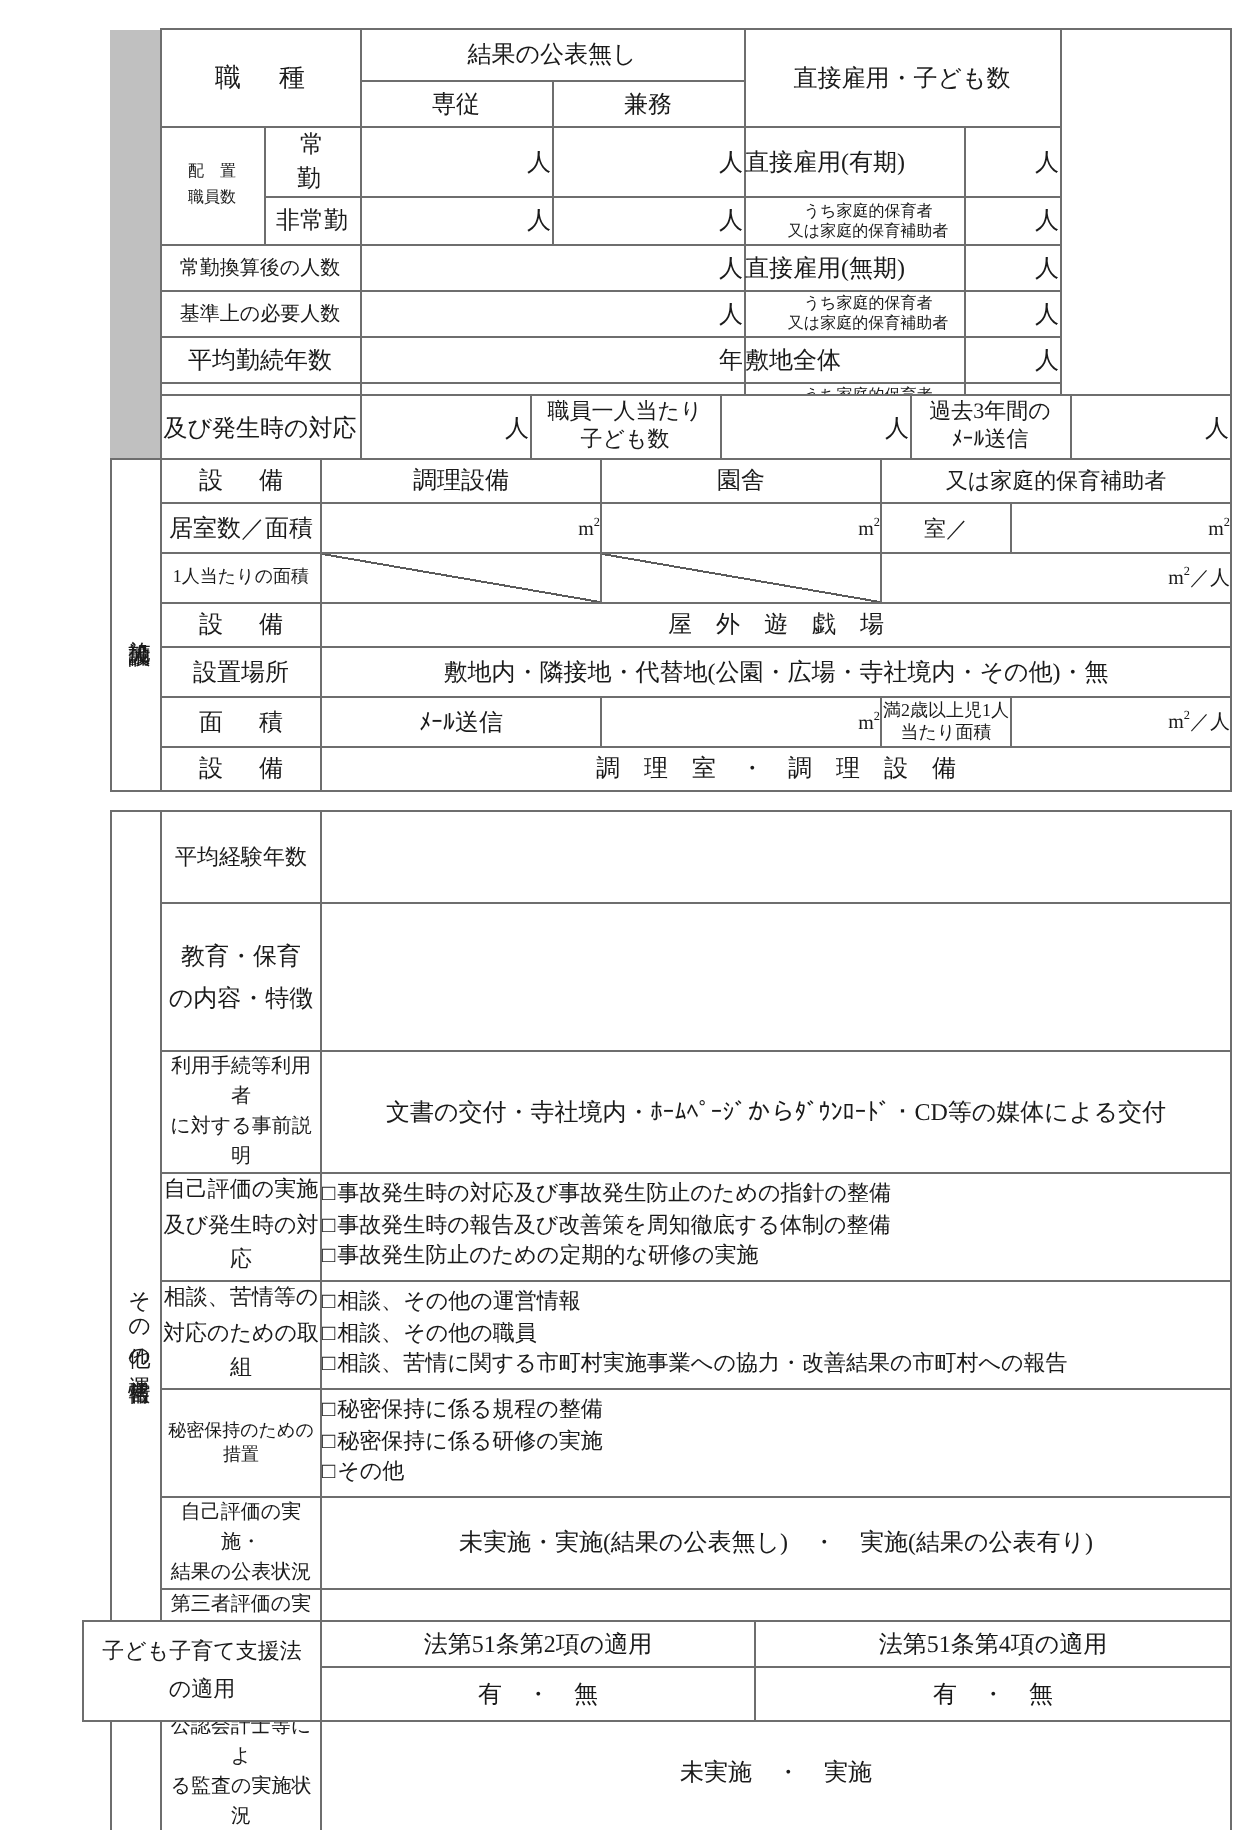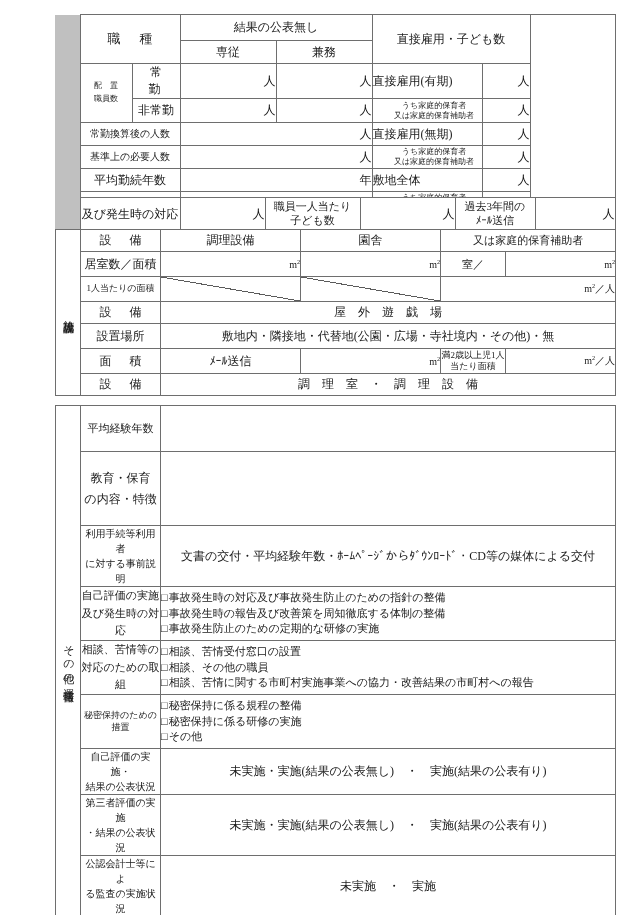--- a/index.html
+++ b/index.html
@@ -240,42 +240,42 @@
       <div>の内容・特徴</div>
     </td>
     <td class="wht l f12"></td>
   </tr>
 
   <tr>
     <td class="hd f10 c tight" style="height:34px;line-height:1.5">
       <div>利用手続等利用者</div>
       <div>に対する事前説明</div>
     </td>
-    <td class="wht c f12">文書の交付・平均経験年数・ﾎｰﾑﾍﾟｰｼﾞからﾀﾞｳﾝﾛｰﾄﾞ・CD等の媒体による交付</td>
+    <td class="wht c f12">文書の交付・寺社境内・ﾎｰﾑﾍﾟｰｼﾞからﾀﾞｳﾝﾛｰﾄﾞ・CD等の媒体による交付</td>
   </tr>
 
   <tr>
     <td class="hd f11 c tight" style="height:53px;line-height:1.6">
       <div>自己評価の実施</div>
       <div>及び発生時の対応</div>
     </td>
     <td class="wht chk">
       <div>事故発生時の対応及び事故発生防止のための指針の整備</div>
       <div>事故発生時の報告及び改善策を周知徹底する体制の整備</div>
       <div>事故発生防止のための定期的な研修の実施</div>
     </td>
   </tr>
 
   <tr>
     <td class="hd f11 c tight" style="height:53px;line-height:1.6">
       <div>相談、苦情等の</div>
       <div>対応のための取組</div>
     </td>
     <td class="wht chk">
-      <div>相談、苦情受付窓口の設置</div>
+      <div>相談、その他の運営情報</div>
       <div>相談、その他の職員</div>
       <div>相談、苦情に関する市町村実施事業への協力・改善結果の市町村への報告</div>
     </td>
   </tr>
 
   <tr>
     <td class="hd f9 c" style="height:53px">秘密保持のための措置</td>
     <td class="wht chk">
       <div>秘密保持に係る規程の整備</div>
       <div>秘密保持に係る研修の実施</div>
@@ -302,14 +302,35 @@
   <tr>
     <td class="hd f10 c tight" style="height:31px;line-height:1.5">
       <div>公認会計士等によ</div>
       <div>る監査の実施状況</div>
     </td>
     <td class="wht c f12">未実施　・　実施</td>
   </tr>
 </tbody>
     </table>
 
+<table class="grid" style="position:absolute;left:41px;top:810px;width:574px;">
+  <colgroup>
+        <col style="width:119px">
+        <col style="width:217px">
+        <col style="width:238px">
+      </colgroup>
+  <tbody>
+        <tr>
+    <td class="hd f11 c tight" rowspan="2" style="line-height:1.7">
+      <div>子ども子育て支援法</div>
+      <div>の適用</div>
+    </td>
+    <td class="hd f12" style="height:22px">法第51条第2項の適用</td>
+    <td class="hd f12">法第51条第4項の適用</td>
+  </tr>
+  <tr>
+    <td class="wht c f12" style="height:26px">有　・　無</td>
+    <td class="wht c f12">有　・　無</td>
+  </tr>
+</tbody>
+    </table>
 
 </div>
 
 </body></html>

